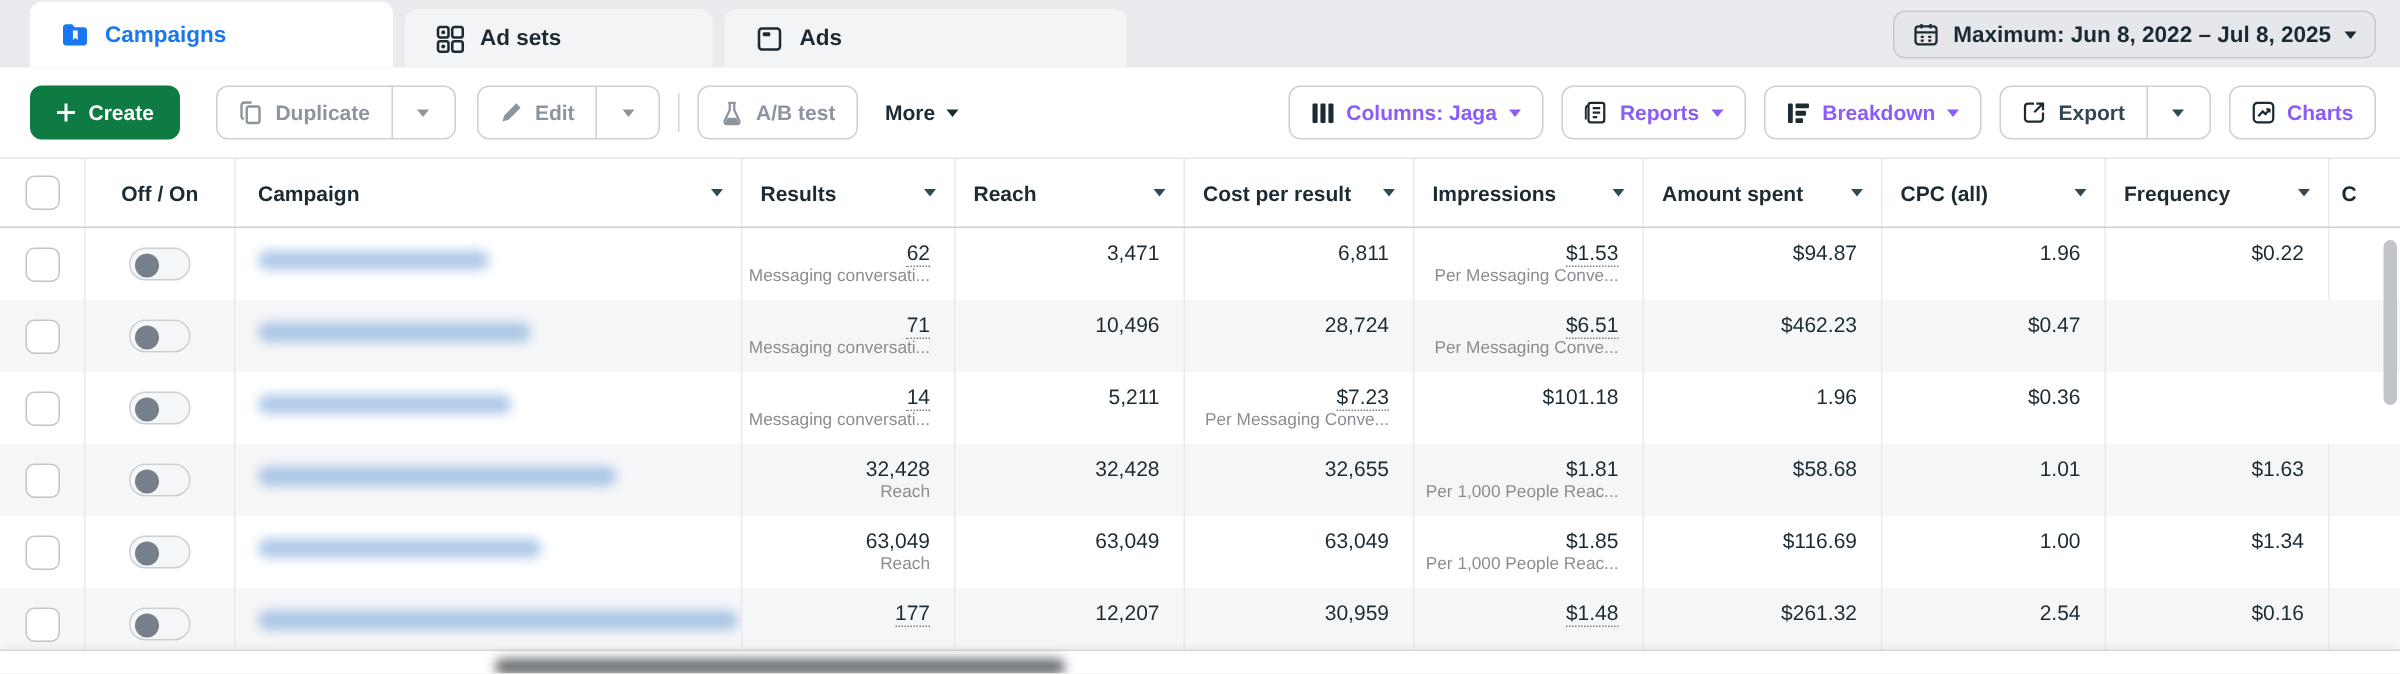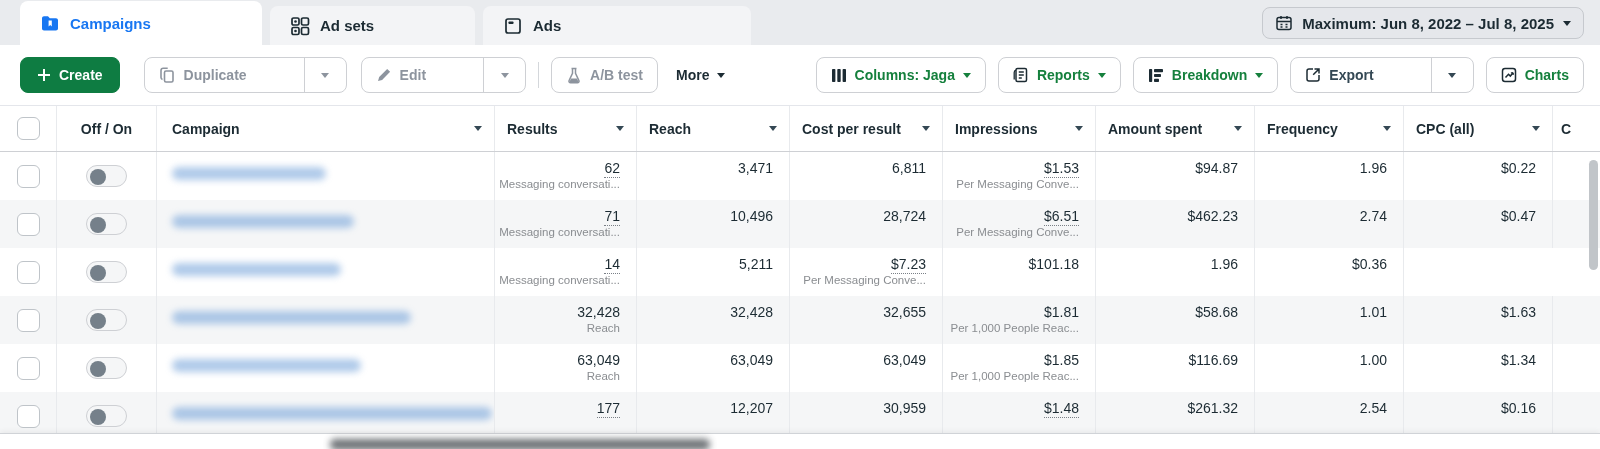--- a/index.html
+++ b/index.html
@@ -17,24 +17,24 @@
   .tab-ads     { width:268px; }
   .tab .ticon { display:flex; align-items:center; }
 
   .datebtn { position:absolute; right:16px; top:7px; height:32px; display:flex; align-items:center; gap:9px;
              background:#e5e7eb; border:1px solid #c6c9ce; border-radius:8px; padding:0 12px;
              font-size:15px; font-weight:700; color:#1c2b33; cursor:pointer; }
 
   
   .toolbar { height:60px; background:#fff; display:flex; align-items:center; padding:0 16px 0 20px; }
   .btn { height:36px; display:inline-flex; align-items:center; gap:8px; border:1px solid #ced0d4; border-radius:8px;
-         background:#fff; padding:0 14px; font-size:14px; font-weight:700; color:#15803d; cursor:pointer; white-space:nowrap; }
+         background:#fff; padding:0 14px; font-size:14px; font-weight:700; color:#8b5cf6; cursor:pointer; white-space:nowrap; }
   .btn.green { background:#0e7c42; border-color:#0e7c42; color:#fff; padding:16px 16px; }
   .btn.disabled { color:#8d949e; }
-  .splitgrp { display:inline-flex; align-items:stretch; height:36px; border:1px solid #ced0d4; border-radius:8px; overflow:hidden; background:#fff;gap:43px; }
+  .splitgrp { display:inline-flex; align-items:stretch; height:36px; border:1px solid #ced0d4; border-radius:8px; overflow:hidden; background:#fff; }
   .splitgrp .main { display:flex; align-items:center; gap:8px; padding:0 14px; font-size:14px; font-weight:700; color:#8d949e; cursor:pointer; }
   .splitgrp .arrow { display:flex; align-items:center; justify-content:center; width:42px; border-left:1px solid #ced0d4; cursor:pointer; }
   .textbtn { display:inline-flex; align-items:center; gap:8px; font-size:14px; font-weight:700; color:#1c2b33; padding:0 10px; cursor:pointer; }
   .vsep { width:1px; height:26px; background:#d4d7db; margin:0 12px; }
   .gap { width:24px; }
   .toolbar-right { margin-left:auto; display:flex; align-items:center; gap:12px; }
   .caret { width:0; height:0; border-left:5px solid transparent; border-right:5px solid transparent; border-top:6px solid currentColor; display:inline-block; }
   .caret.sm { border-left-width:4px; border-right-width:4px; border-top-width:5px; }
 
   
@@ -252,25 +252,25 @@
       </div>
     <div class="th">
         <span>Impressions</span>
         <span class="caret sm hcaret"></span>
       </div>
     <div class="th">
         <span>Amount spent</span>
         <span class="caret sm hcaret"></span>
       </div>
     <div class="th">
+        <span>CPC (all)</span>
+        <span class="caret sm hcaret"></span>
+      </div>
+    <div class="th">
         <span>Frequency</span>
-        <span class="caret sm hcaret"></span>
-      </div>
-    <div class="th">
-        <span>CPC (all)</span>
         <span class="caret sm hcaret"></span>
       </div>
     <div class="th" style="padding-left:8px">
         <span>C</span>
       </div>
   </div>
 
   <div id="tbody">
     <div class="grid trow">
       <div class="td chkcell">
@@ -341,23 +341,20 @@
       <div class="td">
         <div class="vline"><span class="dotted">$6.51</span></div>
         <div class="sub">
             <span>Per Messaging Conve...</span>
           </div>
       </div>
       <div class="td">
           <div class="vline"><span>$462.23</span></div>
         </div>
       <div class="td">
-          <div class="vline"><span>2.74</span></div>
-        </div>
-      <div class="td">
           <div class="vline"><span>$0.47</span></div>
         </div>
       <div class="td"></div>
     </div>
 
     <div class="grid trow">
       <div class="td chkcell">
           <span class="checkbox"></span>
         </div>
       <div class="td togglecell">

